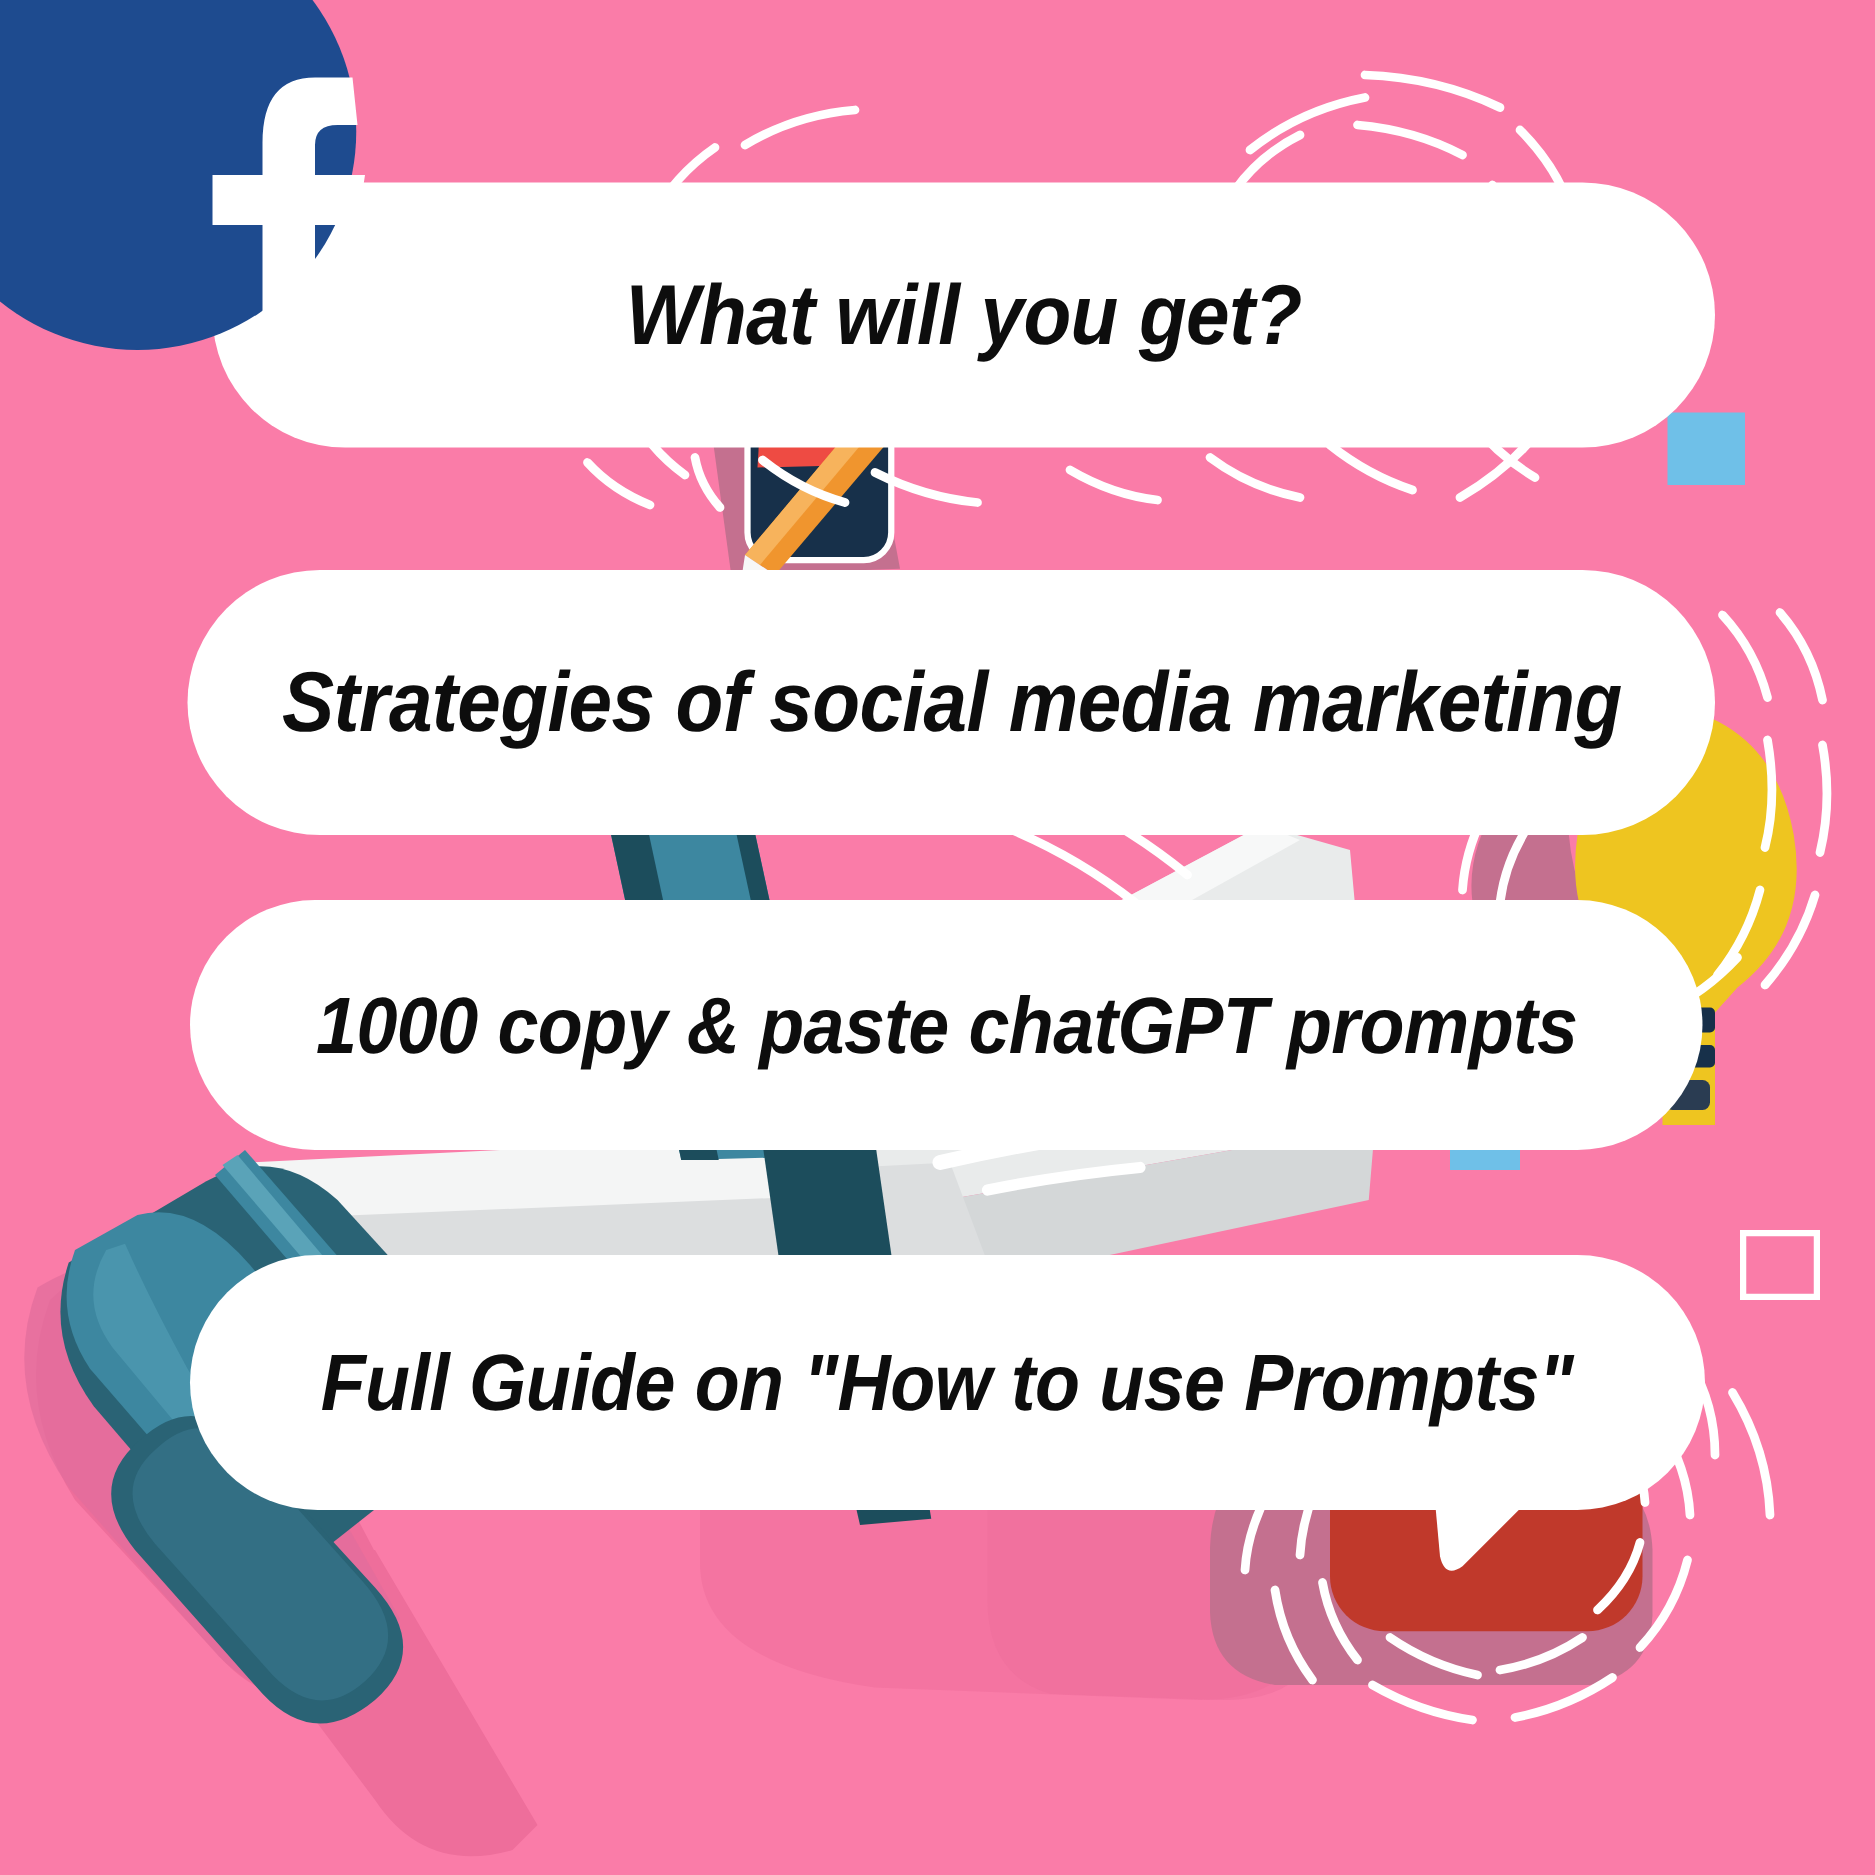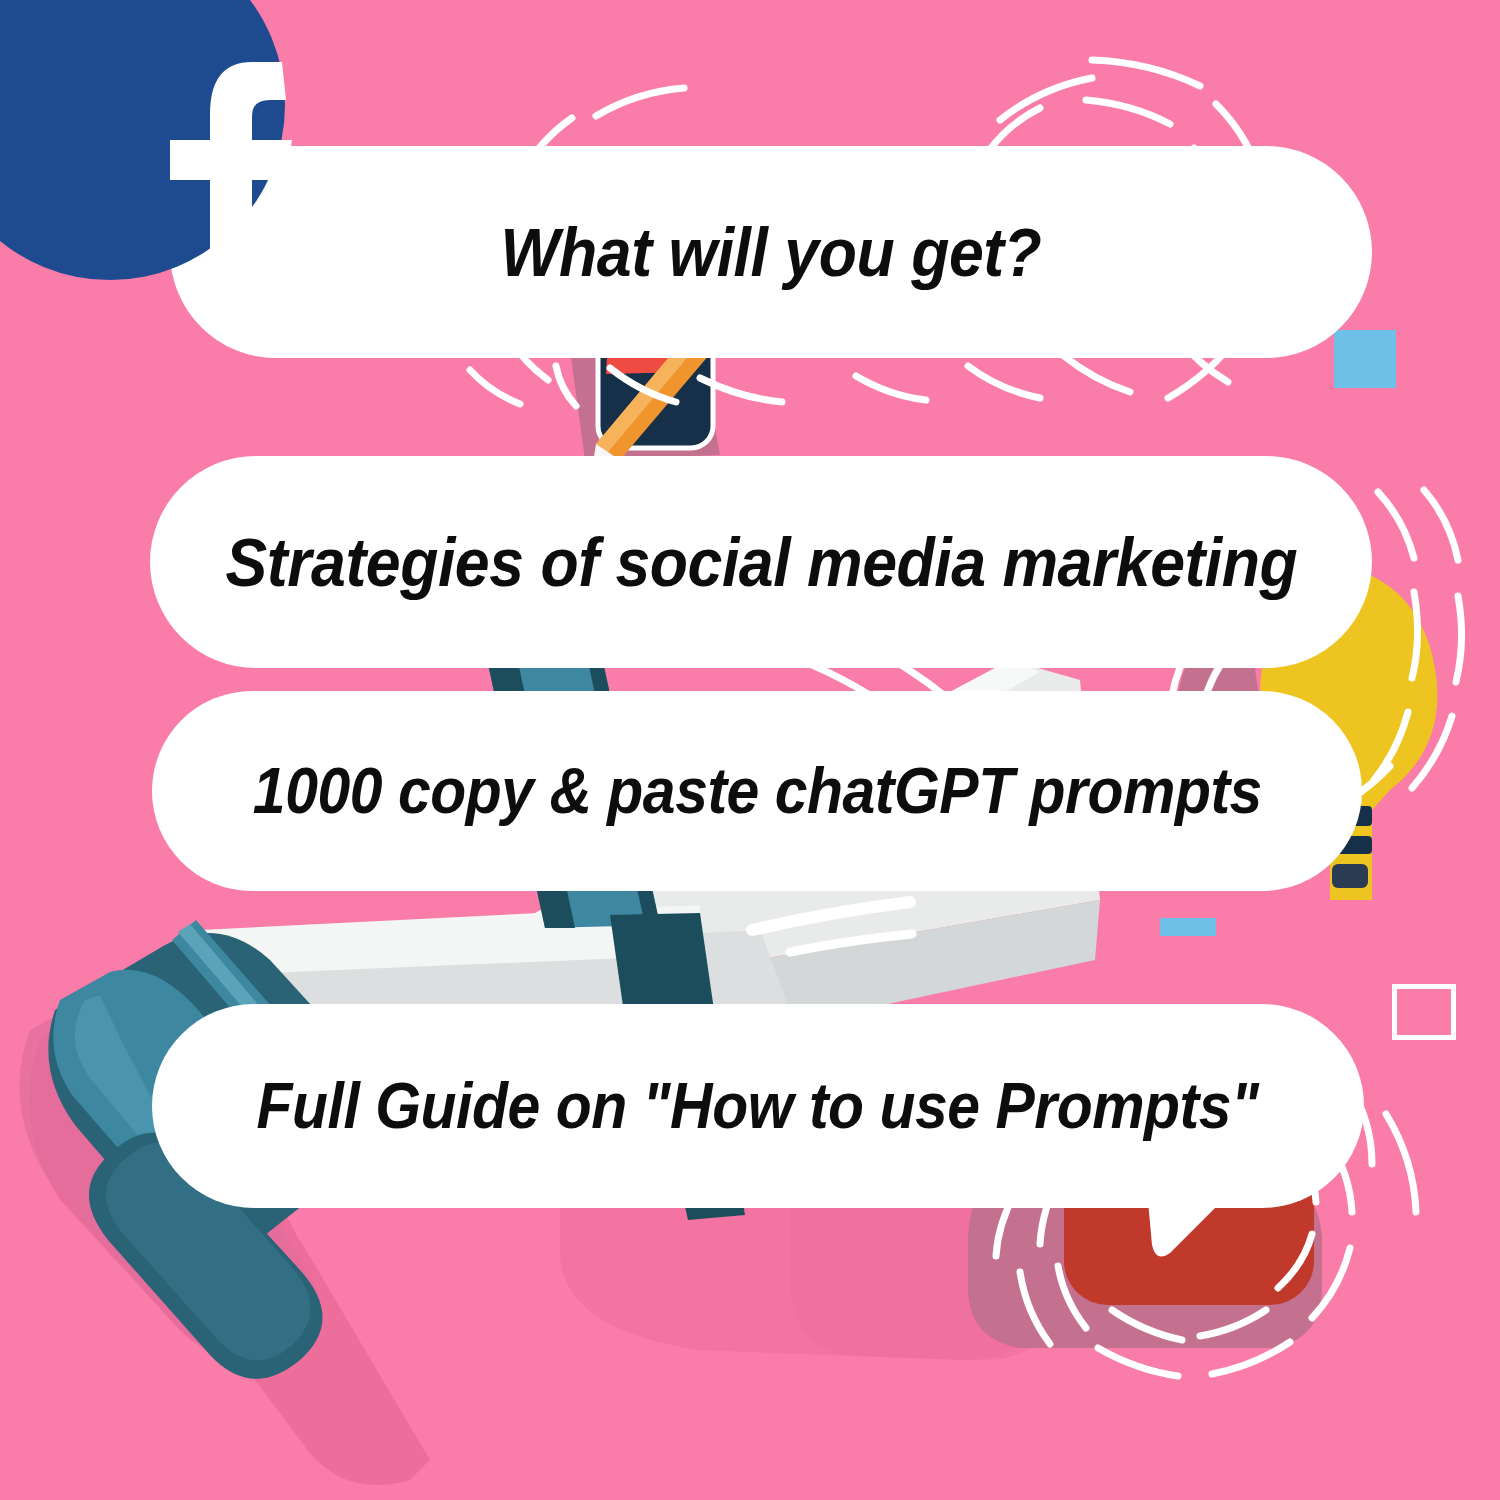--- a/index.html
+++ b/index.html
@@ -72,21 +72,21 @@
   #banner-1 .banner-text { font-size: 68px; }
 
   #banner-2 {
     left: 150px; top: 456px;
     width: 1222px; height: 212px;
     border-radius: 106px;
   }
   #banner-2 .banner-text { font-size: 68px; }
 
   #banner-3 {
-    left: 152px; top: 691px;
+    left: 152px; top: 720px;
     width: 1210px; height: 200px;
     border-radius: 100px;
   }
   #banner-3 .banner-text { font-size: 64px; }
 
   #banner-4 {
     left: 152px; top: 1004px;
     width: 1212px; height: 204px;
     border-radius: 102px;
   }

